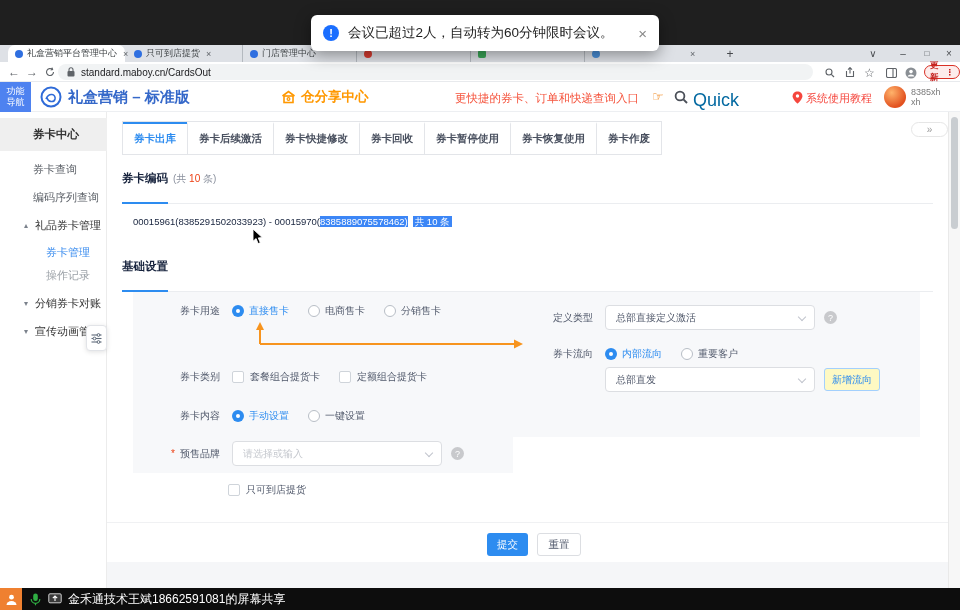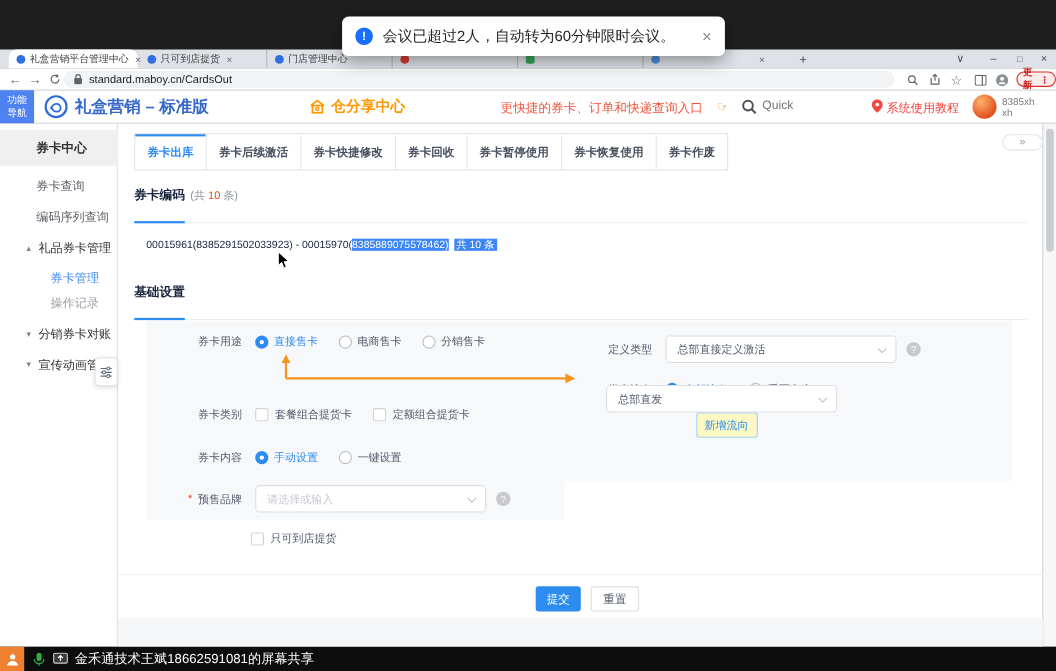--- a/index.html
+++ b/index.html
@@ -48,21 +48,21 @@
   .navbadge { position:absolute; left:0; top:0; width:31px; height:30px; background:#4e82f0; color:#fff;
               font-size:9px; line-height:11px; text-align:center; display:flex; flex-direction:column;
               justify-content:center; }
   .logo { position:absolute; left:40px; top:4px; }
   .brand { position:absolute; left:68px; top:6px; font-size:15px; font-weight:bold; color:#3568c9; }
   .sharecenter { position:absolute; left:281px; top:6px; display:flex; align-items:center; gap:5px;
                  color:#ff9800; font-weight:bold; font-size:13.5px; }
   .promo { position:absolute; left:455px; top:9px; font-size:11.5px; color:#f5543d; }
   .finger { position:absolute; left:652px; top:7px; font-size:13px; color:#f08519; }
   .qmag { position:absolute; left:674px; top:8px; }
-  .quick { position:absolute; left:693px; top:8px; font-size:11px; color:#737373; }
+  .quick { position:absolute; left:693px; top:8px; font-size:18px; color:#0369a1; }
   .pinic { position:absolute; left:792px; top:8px; }
   .tutorial { position:absolute; left:806px; top:9px; font-size:11px; color:#f5463d; }
   .avatar { position:absolute; left:884px; top:4px; width:22px; height:22px; border-radius:50%;
             background:radial-gradient(circle at 35% 30%, #ffb36b 0%, #e2511f 70%); }
   .uname { position:absolute; left:911px; top:5px; font-size:9px; color:#7a7a7a; line-height:10px; }
 
   
   .sidebar { position:absolute; left:0; top:112px; width:107px; height:476px; background:#fff;
              border-right:1px solid #ececec; z-index:4; }
   .side-sec { position:absolute; left:0; top:6px; width:107px; height:33px; background:#efefef;
@@ -416,21 +416,21 @@
       <span class="opt">
           <span class="radio on"></span>
           <span class="olbl on">内部流向</span>
         </span>
       <span class="opt">
           <span class="radio"></span>
           <span class="olbl">重要客户</span>
         </span>
     </div>
 
-    <div class="row" style="left:444px;top:238px;flex-direction:column;">
+    <div class="row" style="left:444px;top:255px;">
       <span class="flabel"></span>
       <span class="selbox">
         <span>总部直发</span>
         <span class="chev"></span>
       </span>
       <span class="btn-add">新增流向</span>
     </div>
 
     <div class="annot">
       <svg width="280" height="30" viewBox="0 0 280 30">

